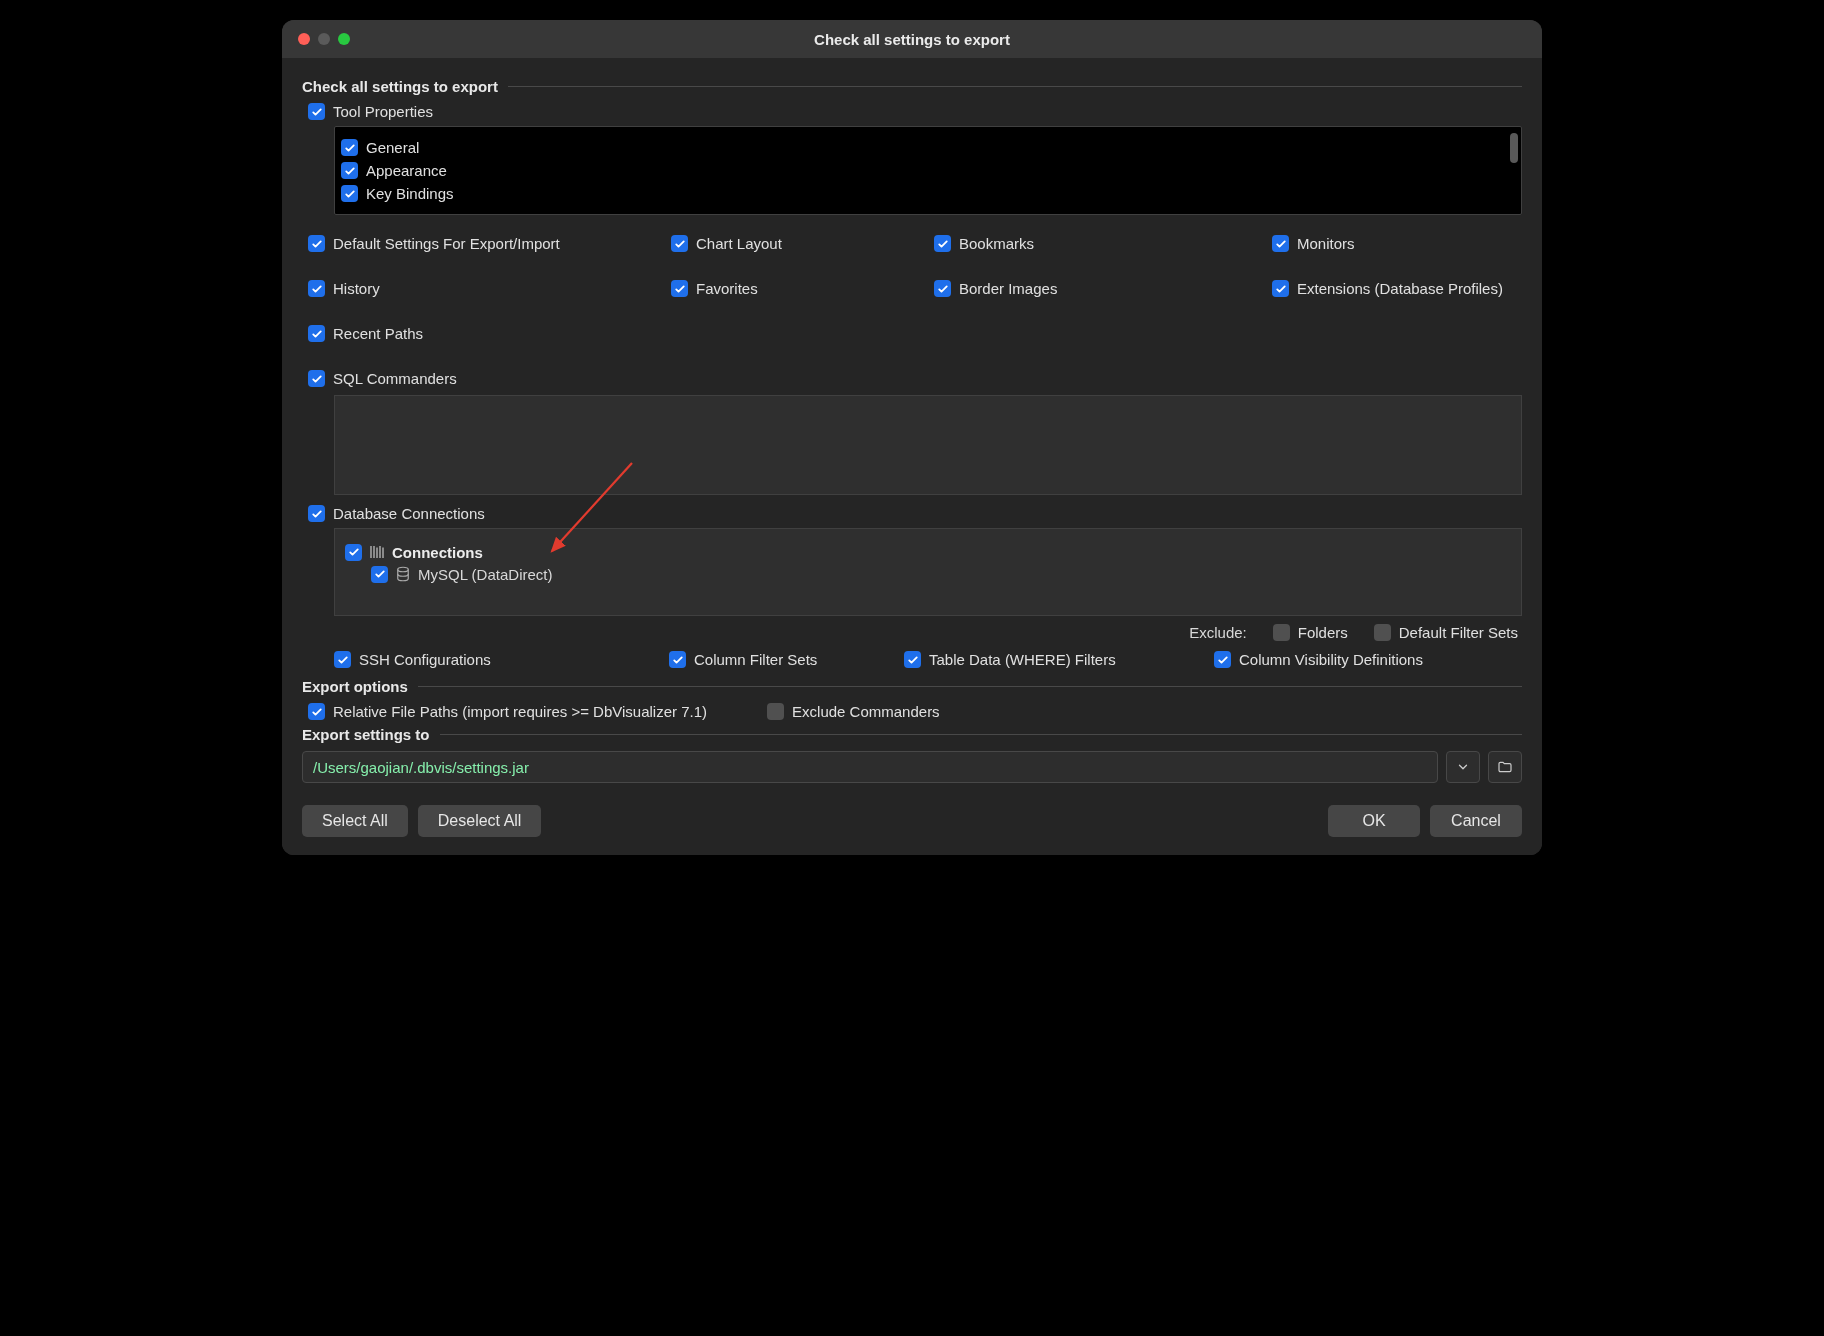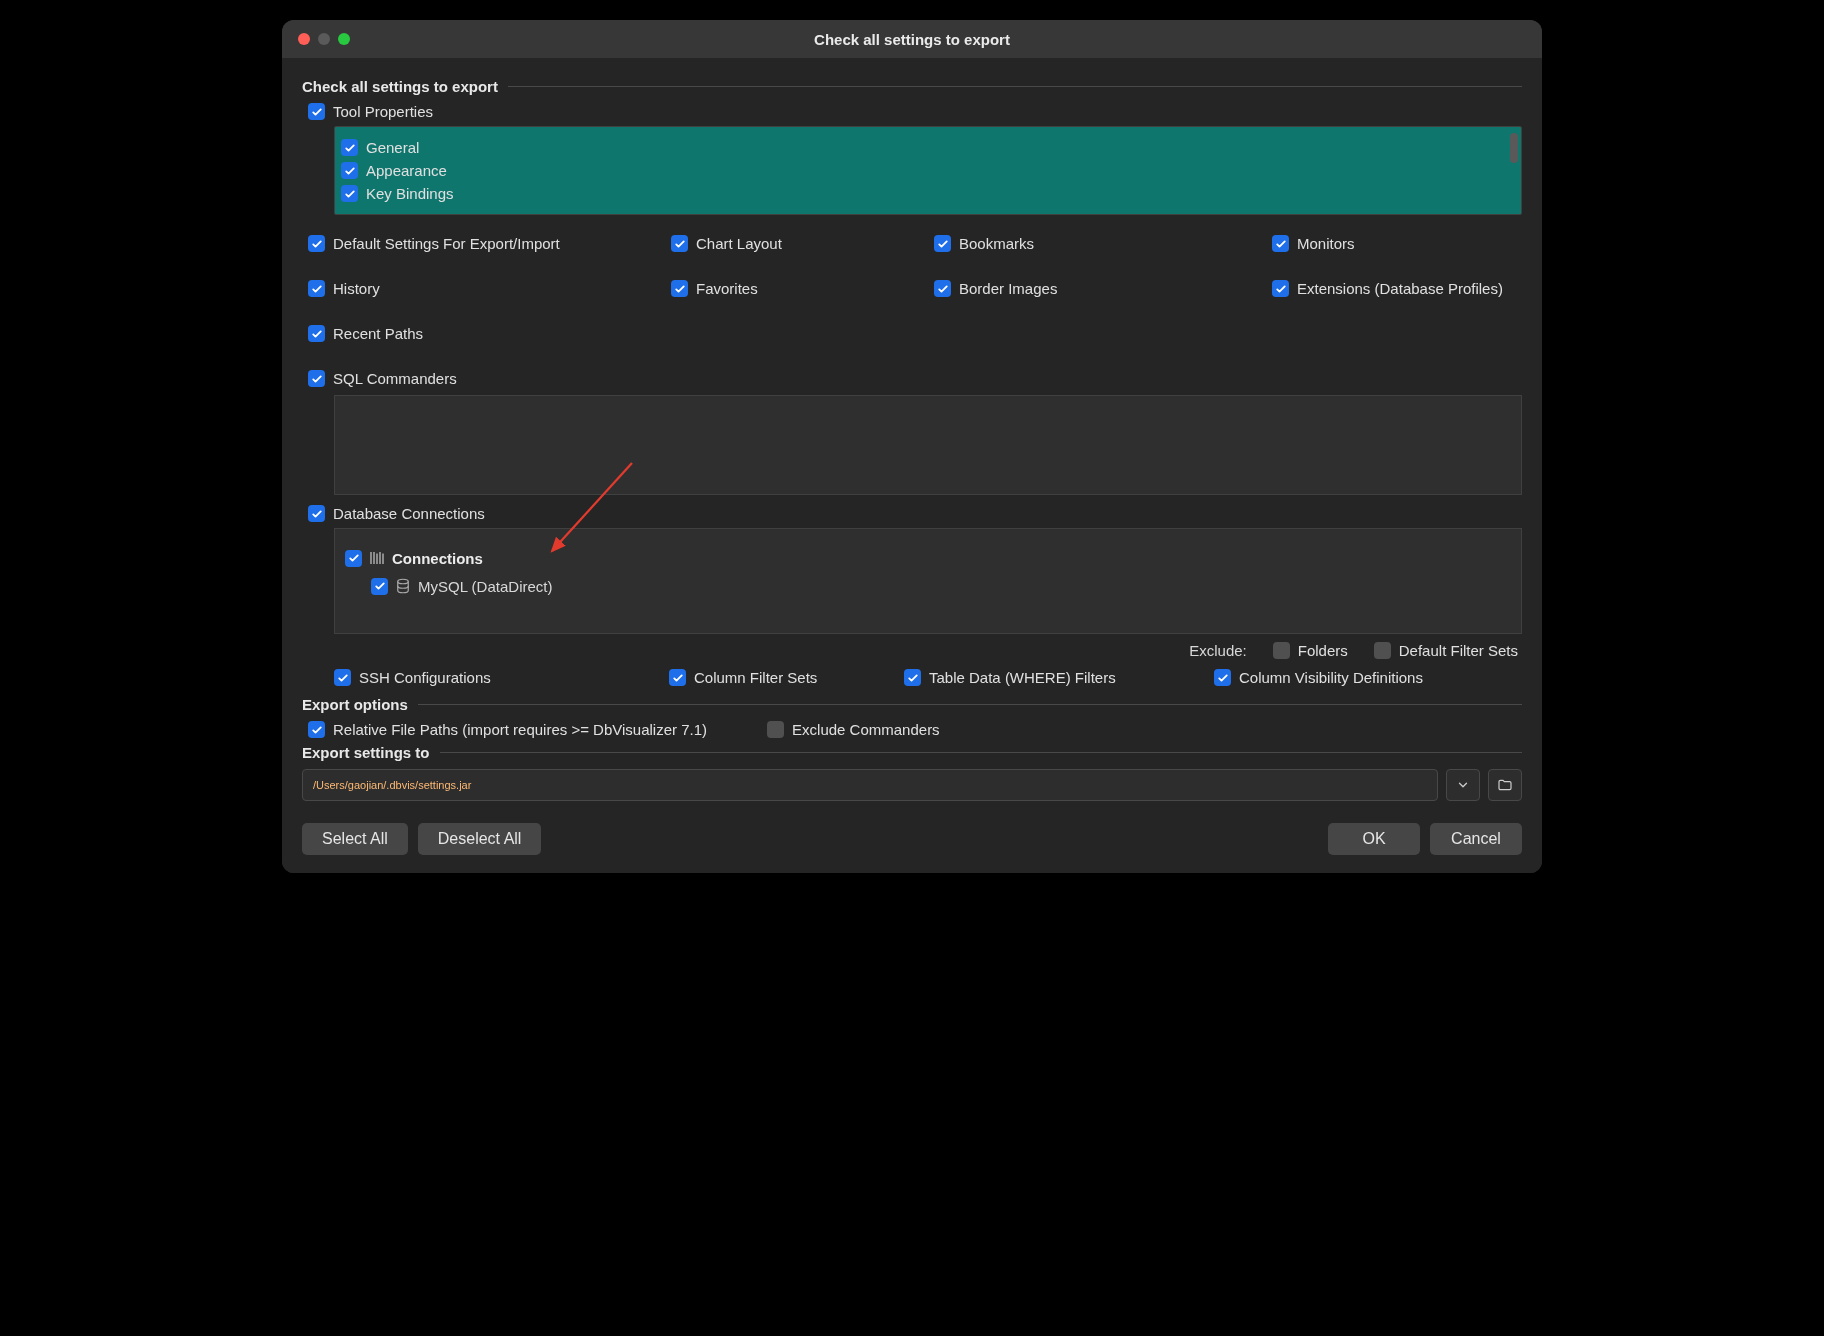--- a/index.html
+++ b/index.html
@@ -83,21 +83,21 @@
     align-items: center;
     justify-content: center;
     flex-shrink: 0;
   }
   .cb.checked .box { background: #1f6feb; }
   .cb .box svg { width: 12px; height: 12px; display: none; }
   .cb.checked .box svg { display: block; }
   .cb .txt { color: #e0e0e0; }
   .row { display: flex; align-items: center; margin: 6px 0 6px 6px; gap: 8px; }
   .inner-panel {
-    background: #0f766e;
+    background: #000000;
     border: 1px solid #404040;
     border-radius: 2px;
     margin: 4px 0 8px 32px;
     padding: 6px 6px;
     position: relative;
   }
   .inner-panel .scroll-thumb {
     position: absolute;
     right: 3px; top: 6px;
     width: 8px; height: 30px;
@@ -117,21 +117,21 @@
     border: 1px solid #404040;
     height: 100px;
     margin: 4px 0 10px 32px;
   }
   .tree-panel {
     background: #2f2f2f;
     border: 1px solid #404040;
     margin: 4px 0 6px 32px;
     padding: 10px 10px 28px 10px;
   }
-  .tree-row { display: flex; align-items: center; gap: 6px; margin: 10px 0; }
+  .tree-row { display: flex; align-items: center; gap: 6px; margin: 4px 0; }
   .tree-row.child { margin-left: 26px; }
   .tree-row .bold { font-weight: 700; color: #ececec; }
   .icon-svg { width: 18px; height: 18px; flex-shrink: 0; }
   .exclude-row {
     display: flex;
     justify-content: flex-end;
     align-items: center;
     gap: 26px;
     margin: 8px 0 10px 0;
     padding-right: 4px;
@@ -147,23 +147,23 @@
     display: flex;
     gap: 8px;
     align-items: stretch;
     margin-top: 4px;
   }
   .path-input {
     flex: 1;
     background: #2d2d2d;
     border: 1px solid #484848;
     border-radius: 4px;
-    color: #fdba74;
+    color: #86efac;
     padding: 6px 10px;
-    font-size: 11px;
+    font-size: 15px;
     height: 32px;
   }
   .icon-btn {
     width: 34px;
     background: #2d2d2d;
     border: 1px solid #484848;
     border-radius: 4px;
     display: inline-flex;
     align-items: center;
     justify-content: center;

